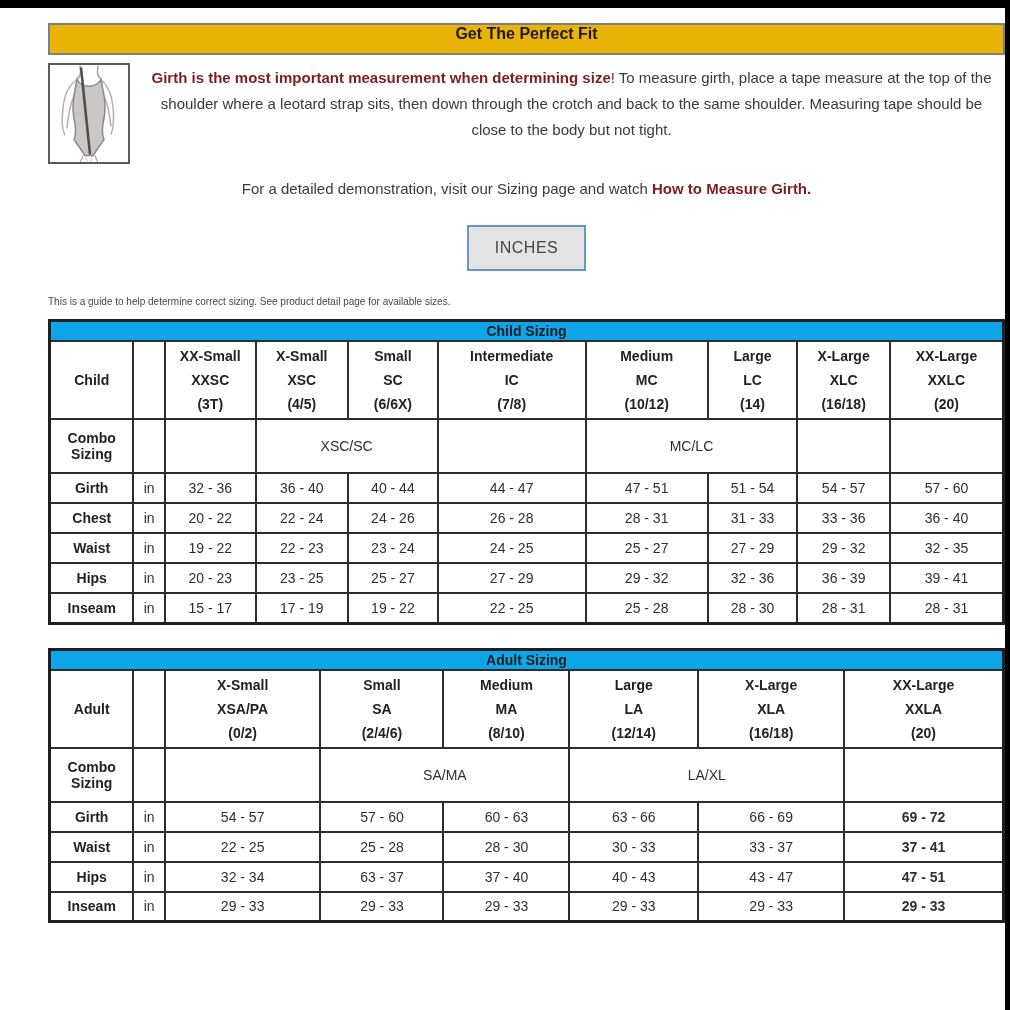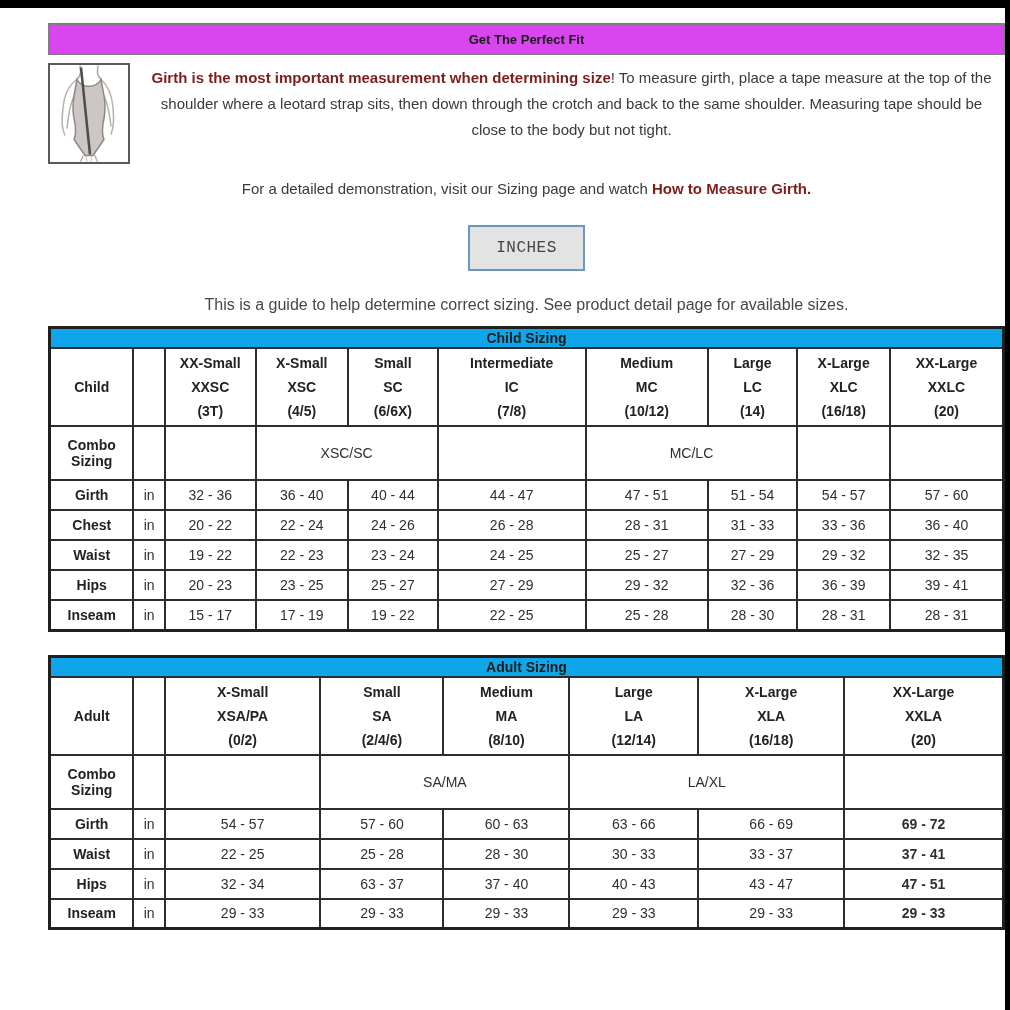--- a/index.html
+++ b/index.html
@@ -2,39 +2,39 @@
 <html><head>
 <meta charset="utf-8">
 <style>
   * { box-sizing: border-box; margin: 0; padding: 0; }
   html, body { width: 1010px; height: 1010px; background: #fff; overflow: hidden;
     font-family: "Liberation Sans", sans-serif; color: #2f2f2f; }
   .frame-top { position: absolute; top: 0; left: 0; width: 1010px; height: 8px; background: #000; }
   .frame-right { position: absolute; top: 0; right: 0; width: 5px; height: 1010px; background: #000; }
   .content { position: absolute; top: 8px; left: 48px; width: 957px; }
 
-  .title-bar { margin-top: 15px; height: 32px; background: #d946ef; border: 2px solid #7f7f7f;
-    display: flex; align-items: center; justify-content: center;
-    font-weight: bold; font-size: 13px; color: #1c1c1c; }
+  .title-bar { margin-top: 15px; height: 32px; background: #eab308; border: 2px solid #7f7f7f;
+    display: flex; justify-content: center;
+    font-weight: bold; font-size: 16px; color: #1c1c1c; }
 
   .intro { display: flex; margin-top: 8px; }
   .illu-box { width: 82px; height: 101px; border: 2px solid #5a5a5a; background: #fff; flex: 0 0 auto; }
   .intro-text { flex: 1; text-align: center; font-size: 15px; line-height: 26px;
     padding: 2px 6px 0 14px; color: #3a3a3a; }
   .intro-text strong, .demo-line strong { color: #7f1d1d; }
 
   .demo-line { text-align: center; font-size: 15px; margin-top: 16px; color: #3a3a3a; }
 
   .unit-row { display: flex; justify-content: center; gap: 13px; margin-top: 28px; }
-  .unit-btn { font-family: Liberation Mono, monospace; font-size: 16px; color: #444;
+  .unit-btn { font-family: Liberation Sans, sans-serif; font-size: 16px; color: #444;
     letter-spacing: 0.5px; height: 46px; padding: 0 26px; cursor: pointer; }
   .unit-btn.selected { background: #e3e3e3; border: 2px solid #6b96c4; }
   .unit-btn.unselected { background: #fff; border: 1px solid #ababab; }
 
-  .note { text-align: center; font-size: 16px; color: #474747; margin-top: 25px; }
+  .note { text-align: left; font-size: 10px; color: #474747; margin-top: 25px; }
 
   table.size-table { width: 100%; border-collapse: collapse; border: 3px solid #1f1f1f;
     table-layout: fixed; margin-top: 12px; }
   table.size-table td { border: 2px solid #2d2d2d; text-align: center; vertical-align: middle;
     font-size: 14px; padding: 1px 2px; }
   td.tbl-title { background: #0ea5e9; font-weight: bold; height: 18px; font-size: 14.5px; color: #1c1c1c; }
   tr.hdr-row td { height: 78px; font-weight: bold; line-height: 24px; color: #222; }
   tr.combo-row td { height: 54px; font-size: 14px; }
   tr.data-row td { height: 30px; }
   td.lbl { font-weight: bold; color: #222; }

